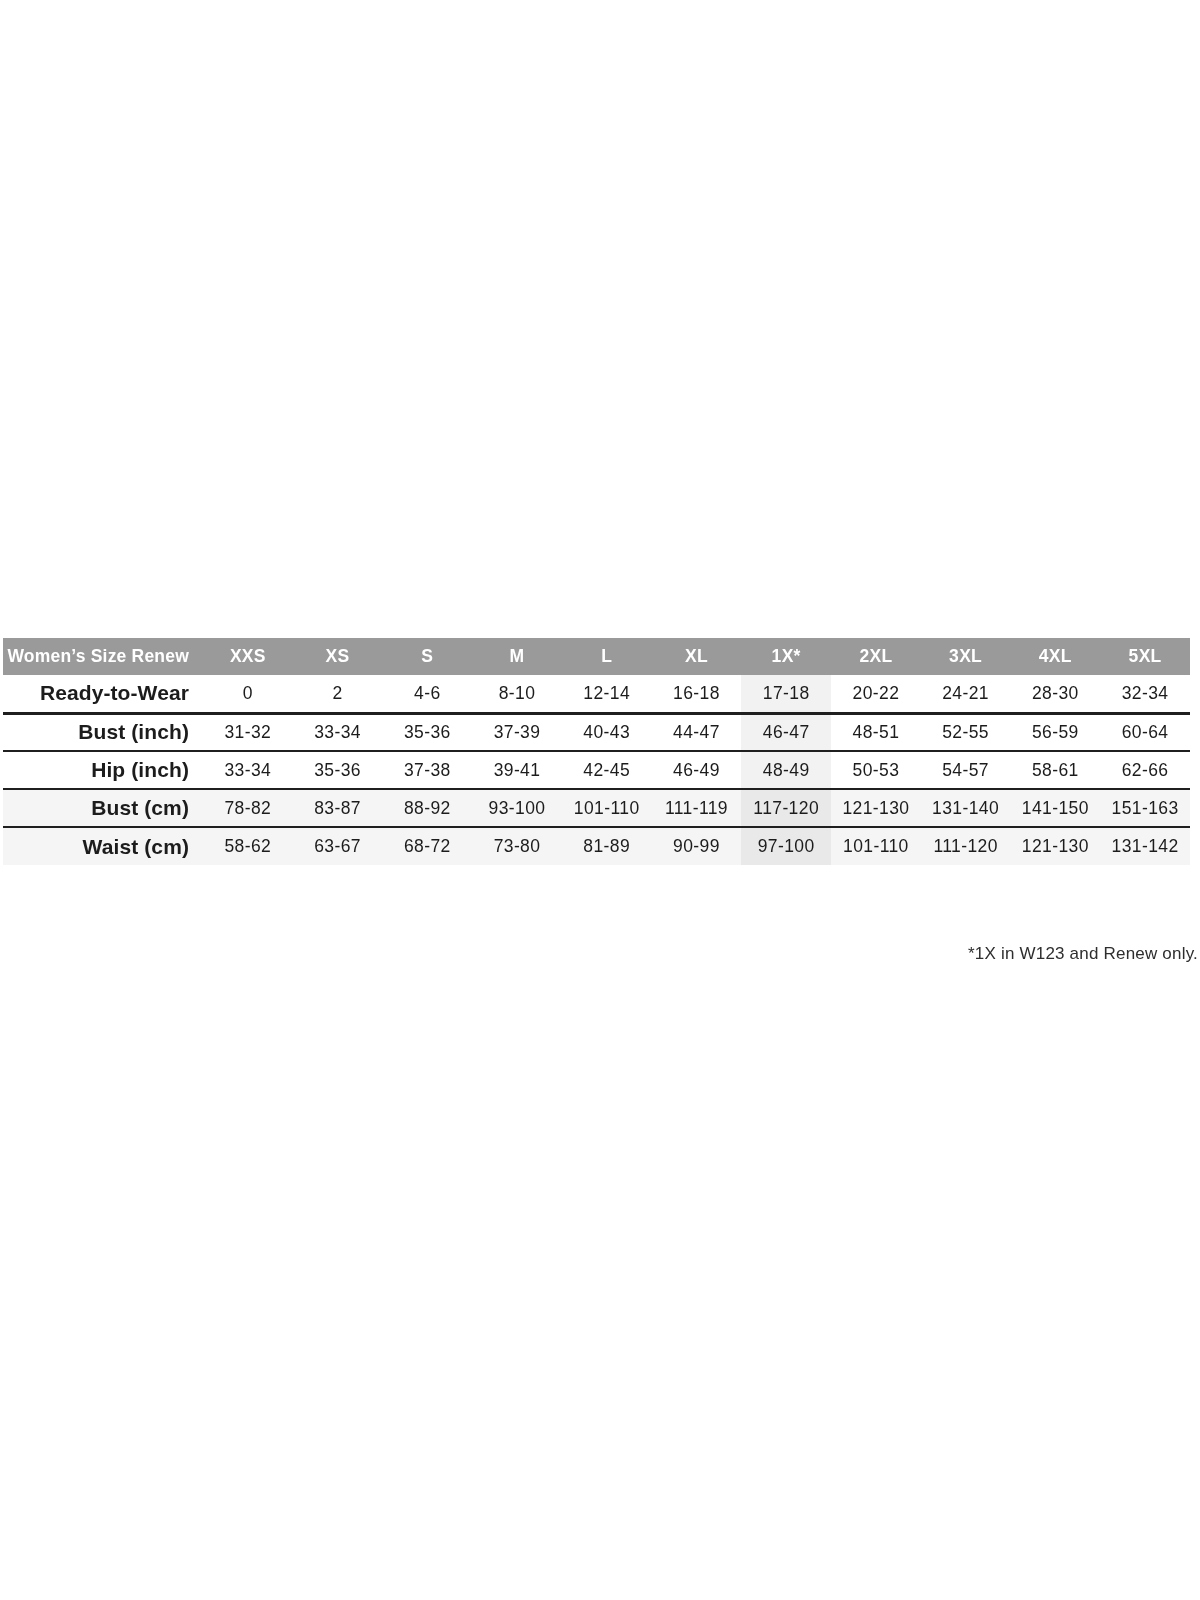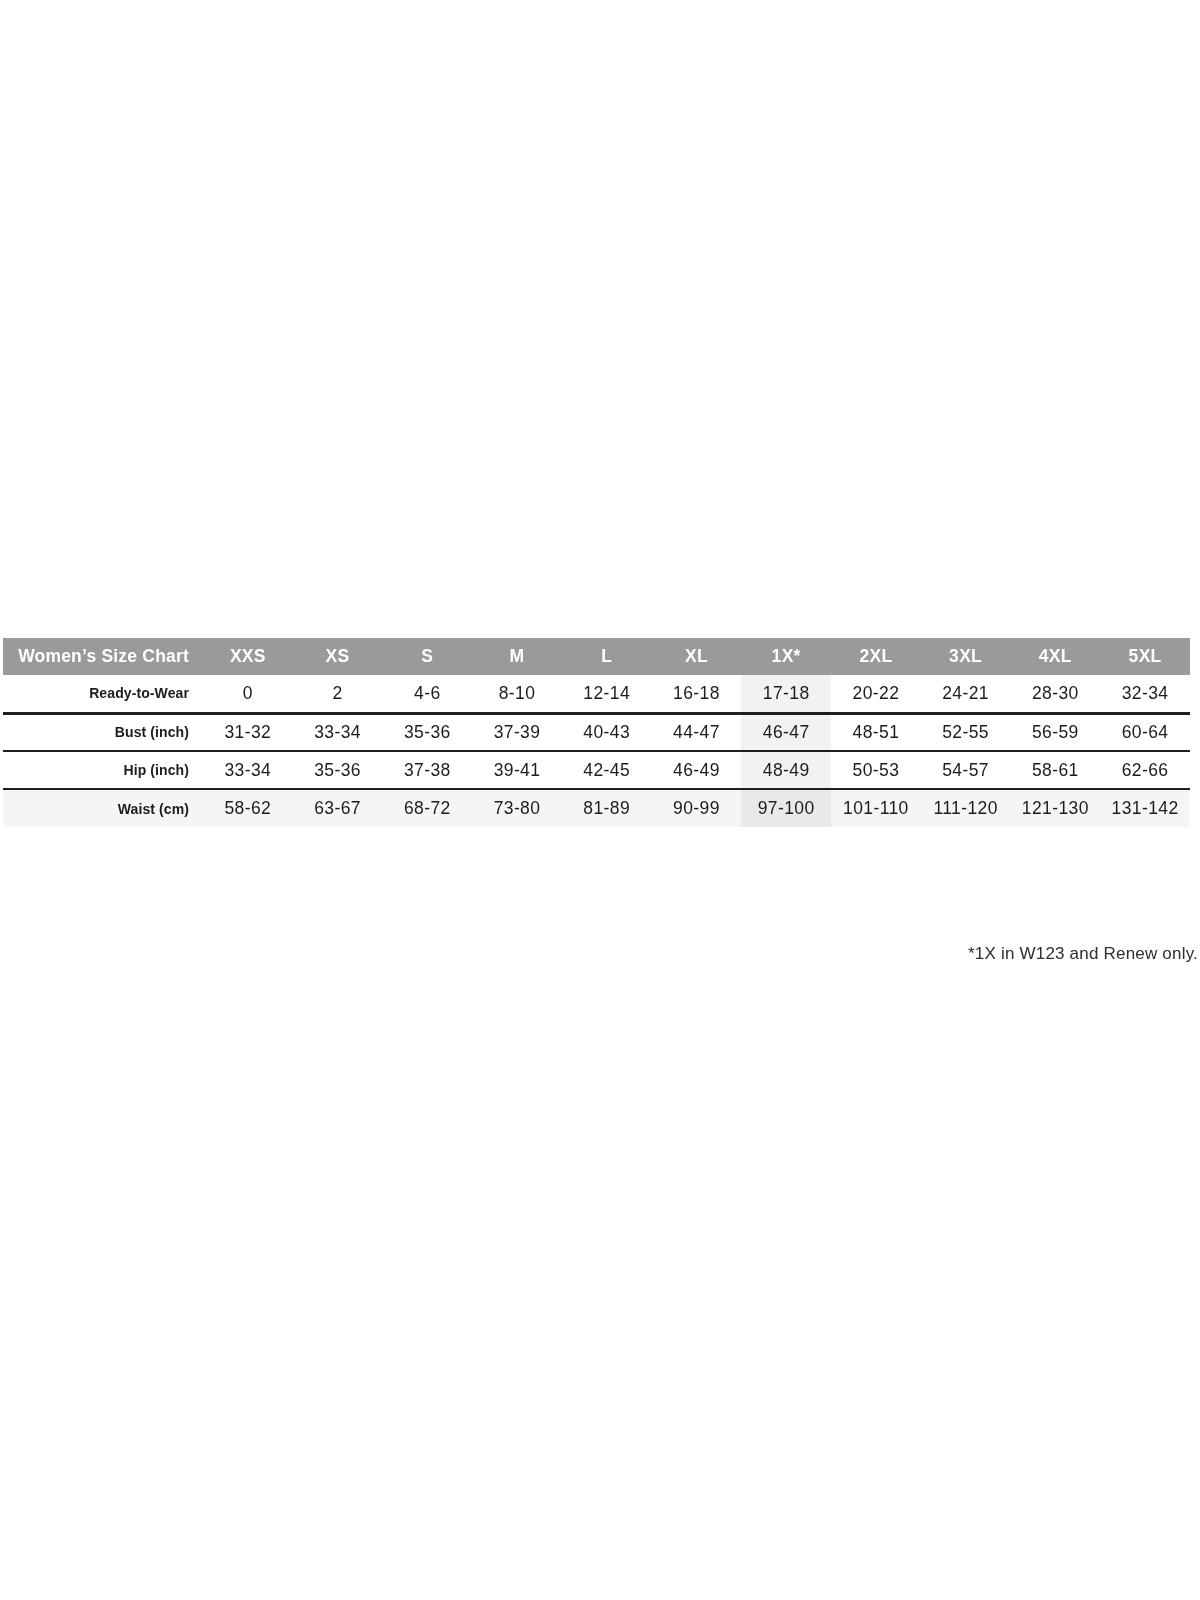--- a/index.html
+++ b/index.html
@@ -34,21 +34,21 @@
   thead th.corner{
     text-align:right;padding-right:14px;letter-spacing:.2px;
   }
   tbody th,tbody td{
     height:38px;padding:0;text-align:center;
     font-size:17.5px;letter-spacing:.4px;color:var(--text-color);
     background:#ffffff;font-weight:normal;
   }
   tbody th.row-label{
     text-align:right;padding-right:14px;font-weight:bold;
-    font-size:14px;letter-spacing:.1px;
+    font-size:21px;letter-spacing:.1px;
   }
   tbody tr{border-bottom:2px solid var(--border-color);}
   tbody tr:first-child{border-bottom-width:3px;}
   tbody tr:last-child{border-bottom:none;}
   tbody tr.shaded th,tbody tr.shaded td{background:var(--shaded-row-bg);}
   tbody tr td.hl{background:var(--highlight-bg);}
   tbody tr.shaded td.hl{background:var(--highlight-shaded-bg);}
   .footnote{
     position:absolute;left:8px;top:306px;width:100%;
     text-align:right;font-size:17px;color:var(--footnote-color);
@@ -69,21 +69,21 @@
         <col>
         <col>
         <col>
         <col>
         <col>
         <col>
         <col>
       </colgroup>
     <thead>
       <tr>
-        <th class="corner">Women’s Size Chart</th>
+        <th class="corner">Women’s Size Renew</th>
 
       <th>XXS</th>
           <th>XS</th>
           <th>S</th>
           <th>M</th>
           <th>L</th>
           <th>XL</th>
           <th>1X*</th>
           <th>2XL</th>
           <th>3XL</th>
@@ -129,20 +129,34 @@
           <td>39-41</td>
           <td>42-45</td>
           <td>46-49</td>
           <td class="hl">48-49</td>
           <td>50-53</td>
           <td>54-57</td>
           <td>58-61</td>
           <td>62-66</td>
         </tr>
         <tr class="shaded">
+          <th class="row-label">Bust (cm)</th>
+          <td>78-82</td>
+          <td>83-87</td>
+          <td>88-92</td>
+          <td>93-100</td>
+          <td>101-110</td>
+          <td>111-119</td>
+          <td class="hl">117-120</td>
+          <td>121-130</td>
+          <td>131-140</td>
+          <td>141-150</td>
+          <td>151-163</td>
+        </tr>
+        <tr class="shaded">
           <th class="row-label">Waist (cm)</th>
           <td>58-62</td>
           <td>63-67</td>
           <td>68-72</td>
           <td>73-80</td>
           <td>81-89</td>
           <td>90-99</td>
           <td class="hl">97-100</td>
           <td>101-110</td>
           <td>111-120</td>

